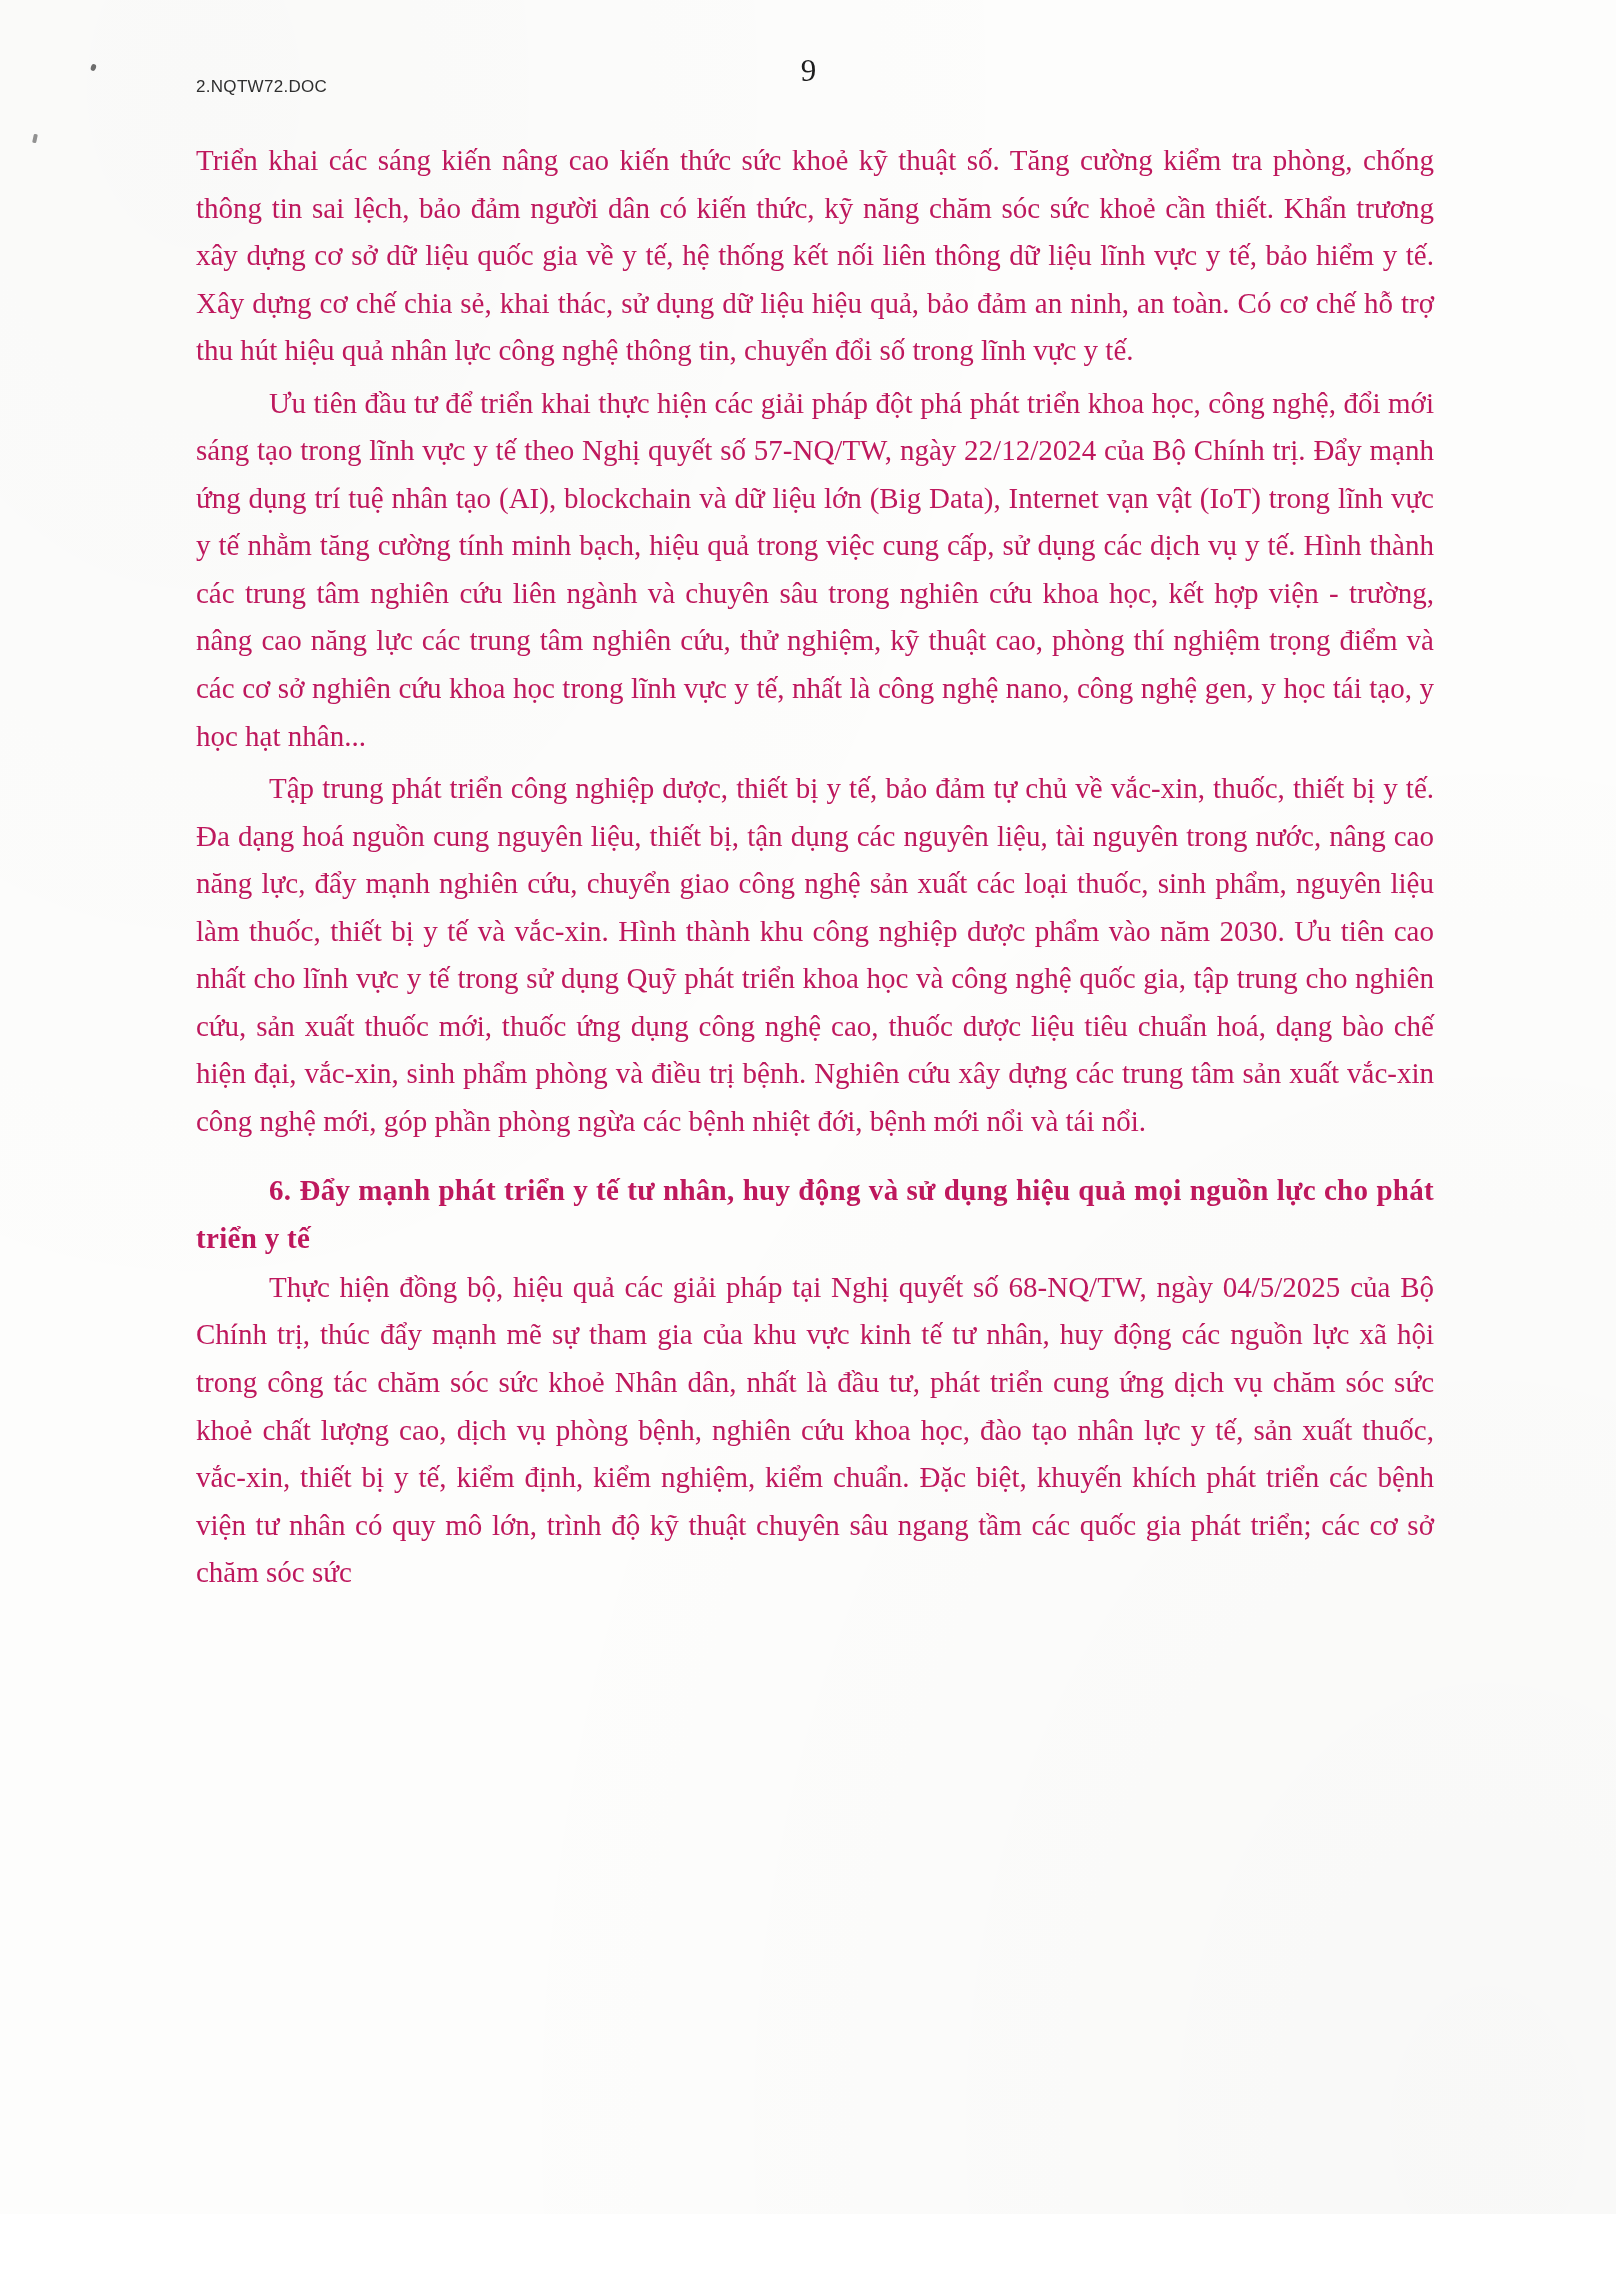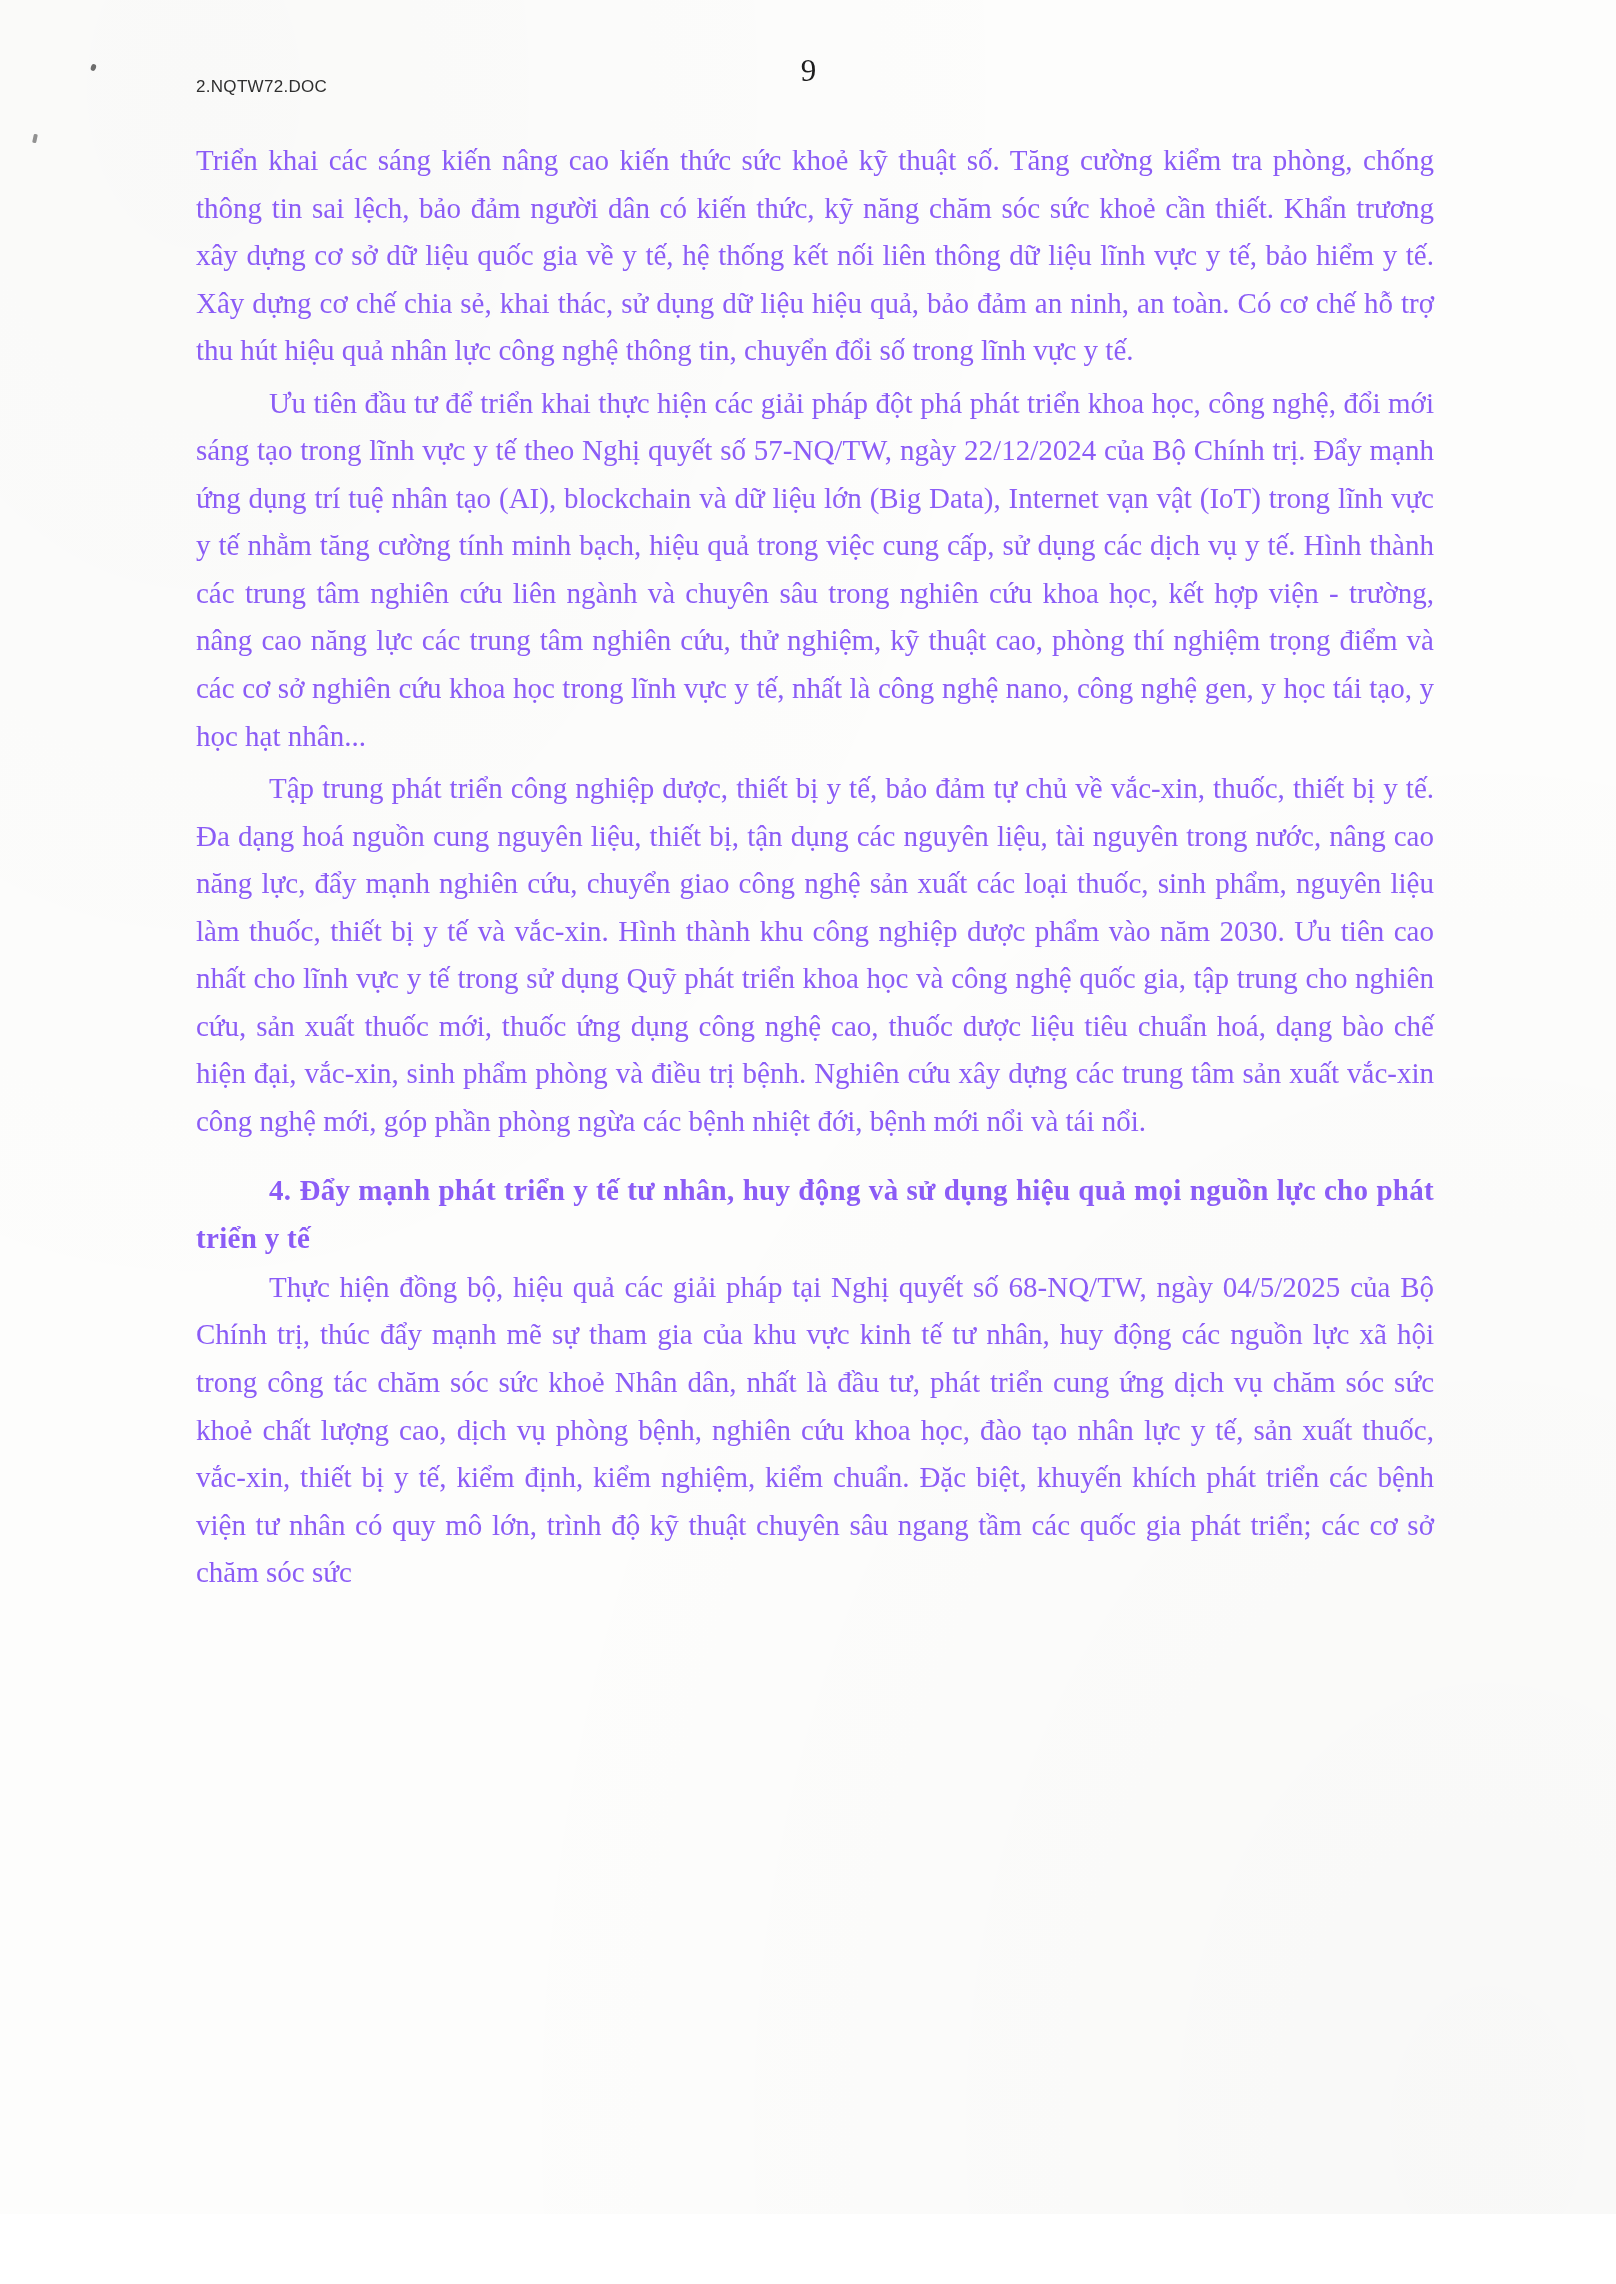--- a/index.html
+++ b/index.html
@@ -50,21 +50,21 @@
   }
   .speck-1 { left: 91px; top: 64px; width: 5.2px; height: 6.5px; transform: rotate(18deg); }
   .speck-2 { left: 33px; top: 134px; width: 3.9px; height: 9px; border-radius: 1.3px; transform: rotate(12deg); opacity: 0.75; }
   .content {
     position: absolute;
     left: 196px;
     top: 137px;
     width: 1238px;
     font-size: 29px;
     line-height: 1.64;
-    color: #8b5cf6;
+    color: #be185d;
     text-align: justify;
     text-justify: inter-word;
   }
   p.para {
     margin: 0 0 1.3px 0;
     text-indent: 73px;
   }
   p.para.no-indent {
     text-indent: 0;
   }
@@ -88,18 +88,18 @@
   <div class="speck speck-1"></div>
   <div class="speck speck-2"></div>
 
   <div class="doc-code">2.NQTW72.DOC</div>
   <div class="page-number">9</div>
 
   <div class="content">
     <p class="para no-indent">Triển khai các sáng kiến nâng cao kiến thức sức khoẻ kỹ thuật số. Tăng cường kiểm tra phòng, chống thông tin sai lệch, bảo đảm người dân có kiến thức, kỹ năng chăm sóc sức khoẻ cần thiết. Khẩn trương xây dựng cơ sở dữ liệu quốc gia về y tế, hệ thống kết nối liên thông dữ liệu lĩnh vực y tế, bảo hiểm y tế. Xây dựng cơ chế chia sẻ, khai thác, sử dụng dữ liệu hiệu quả, bảo đảm an ninh, an toàn. Có cơ chế hỗ trợ thu hút hiệu quả nhân lực công nghệ thông tin, chuyển đổi số trong lĩnh vực y tế.</p>
     <p class="para gap-before">Ưu tiên đầu tư để triển khai thực hiện các giải pháp đột phá phát triển khoa học, công nghệ, đổi mới sáng tạo trong lĩnh vực y tế theo Nghị quyết số 57-NQ/TW, ngày 22/12/2024 của Bộ Chính trị. Đẩy mạnh ứng dụng trí tuệ nhân tạo (AI), blockchain và dữ liệu lớn (Big Data), Internet vạn vật (IoT) trong lĩnh vực y tế nhằm tăng cường tính minh bạch, hiệu quả trong việc cung cấp, sử dụng các dịch vụ y tế. Hình thành các trung tâm nghiên cứu liên ngành và chuyên sâu trong nghiên cứu khoa học, kết hợp viện - trường, nâng cao năng lực các trung tâm nghiên cứu, thử nghiệm, kỹ thuật cao, phòng thí nghiệm trọng điểm và các cơ sở nghiên cứu khoa học trong lĩnh vực y tế, nhất là công nghệ nano, công nghệ gen, y học tái tạo, y học hạt nhân...</p>
     <p class="para gap-before">Tập trung phát triển công nghiệp dược, thiết bị y tế, bảo đảm tự chủ về vắc-xin, thuốc, thiết bị y tế. Đa dạng hoá nguồn cung nguyên liệu, thiết bị, tận dụng các nguyên liệu, tài nguyên trong nước, nâng cao năng lực, đẩy mạnh nghiên cứu, chuyển giao công nghệ sản xuất các loại thuốc, sinh phẩm, nguyên liệu làm thuốc, thiết bị y tế và vắc-xin. Hình thành khu công nghiệp dược phẩm vào năm 2030. Ưu tiên cao nhất cho lĩnh vực y tế trong sử dụng Quỹ phát triển khoa học và công nghệ quốc gia, tập trung cho nghiên cứu, sản xuất thuốc mới, thuốc ứng dụng công nghệ cao, thuốc dược liệu tiêu chuẩn hoá, dạng bào chế hiện đại, vắc-xin, sinh phẩm phòng và điều trị bệnh. Nghiên cứu xây dựng các trung tâm sản xuất vắc-xin công nghệ mới, góp phần phòng ngừa các bệnh nhiệt đới, bệnh mới nổi và tái nổi.</p>
-    <p class="heading">4. Đẩy mạnh phát triển y tế tư nhân, huy động và sử dụng hiệu quả mọi nguồn lực cho phát triển y tế</p>
+    <p class="heading">6. Đẩy mạnh phát triển y tế tư nhân, huy động và sử dụng hiệu quả mọi nguồn lực cho phát triển y tế</p>
     <p class="para">Thực hiện đồng bộ, hiệu quả các giải pháp tại Nghị quyết số 68-NQ/TW, ngày 04/5/2025 của Bộ Chính trị, thúc đẩy mạnh mẽ sự tham gia của khu vực kinh tế tư nhân, huy động các nguồn lực xã hội trong công tác chăm sóc sức khoẻ Nhân dân, nhất là đầu tư, phát triển cung ứng dịch vụ chăm sóc sức khoẻ chất lượng cao, dịch vụ phòng bệnh, nghiên cứu khoa học, đào tạo nhân lực y tế, sản xuất thuốc, vắc-xin, thiết bị y tế, kiểm định, kiểm nghiệm, kiểm chuẩn. Đặc biệt, khuyến khích phát triển các bệnh viện tư nhân có quy mô lớn, trình độ kỹ thuật chuyên sâu ngang tầm các quốc gia phát triển; các cơ sở chăm sóc sức</p>
   </div>
 
 </div>
 
 
 </body></html>

